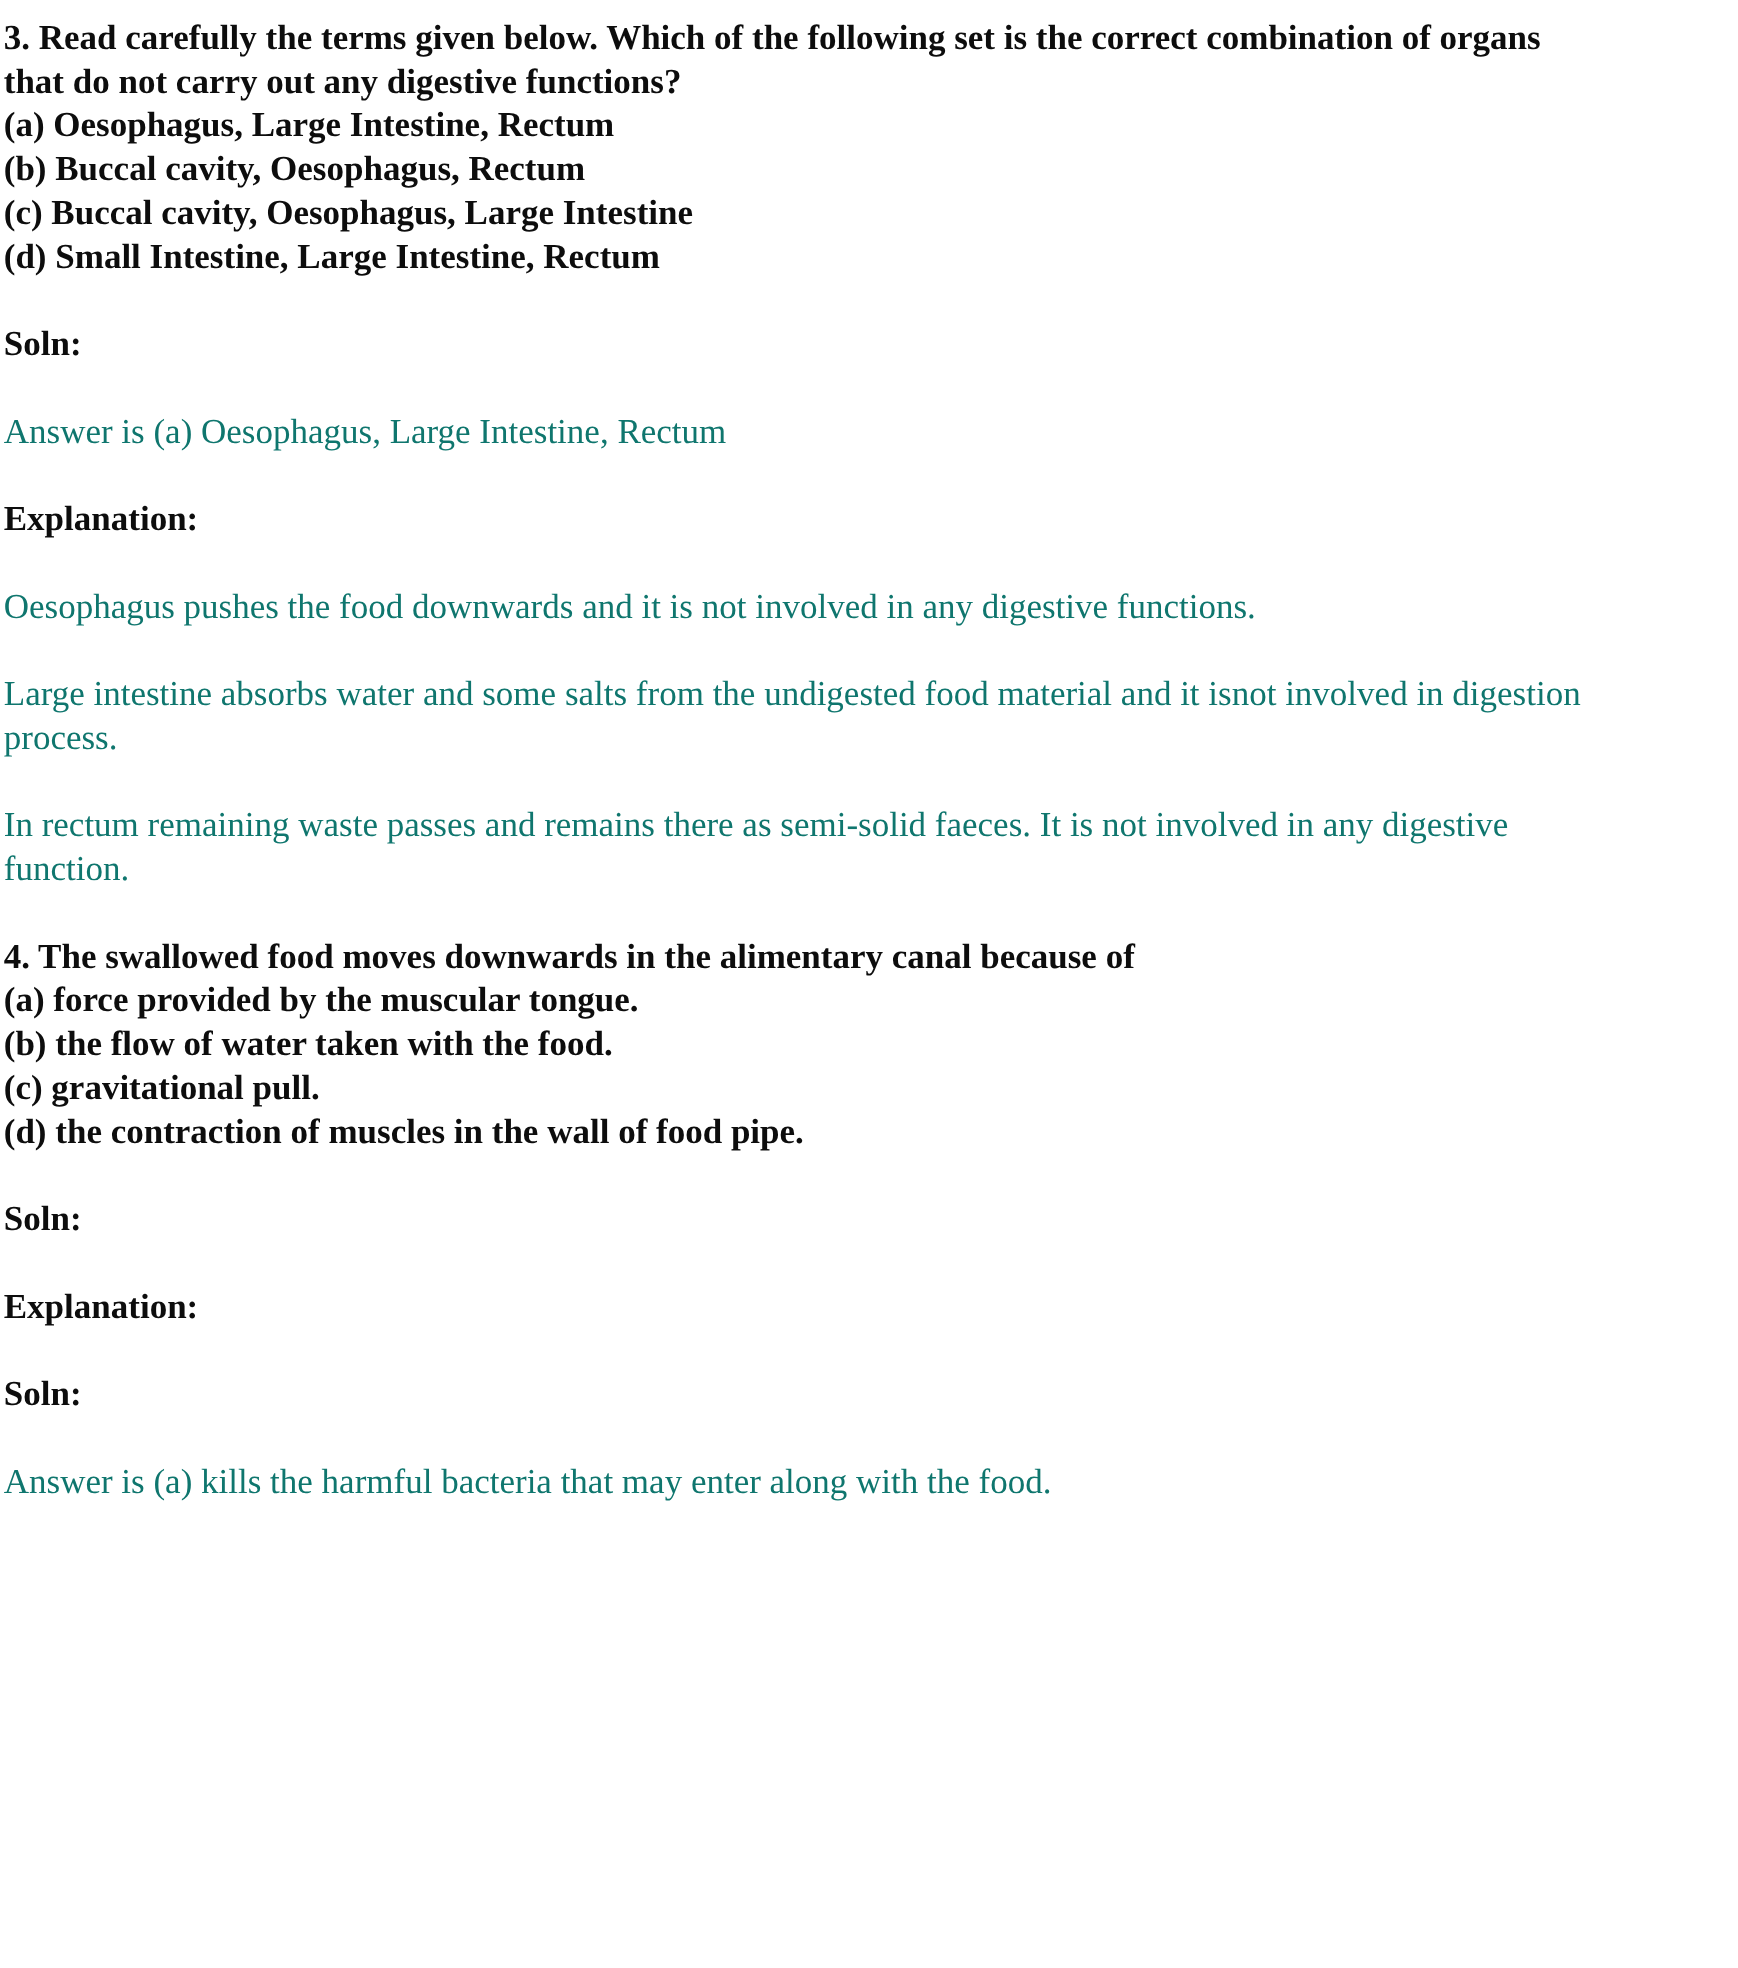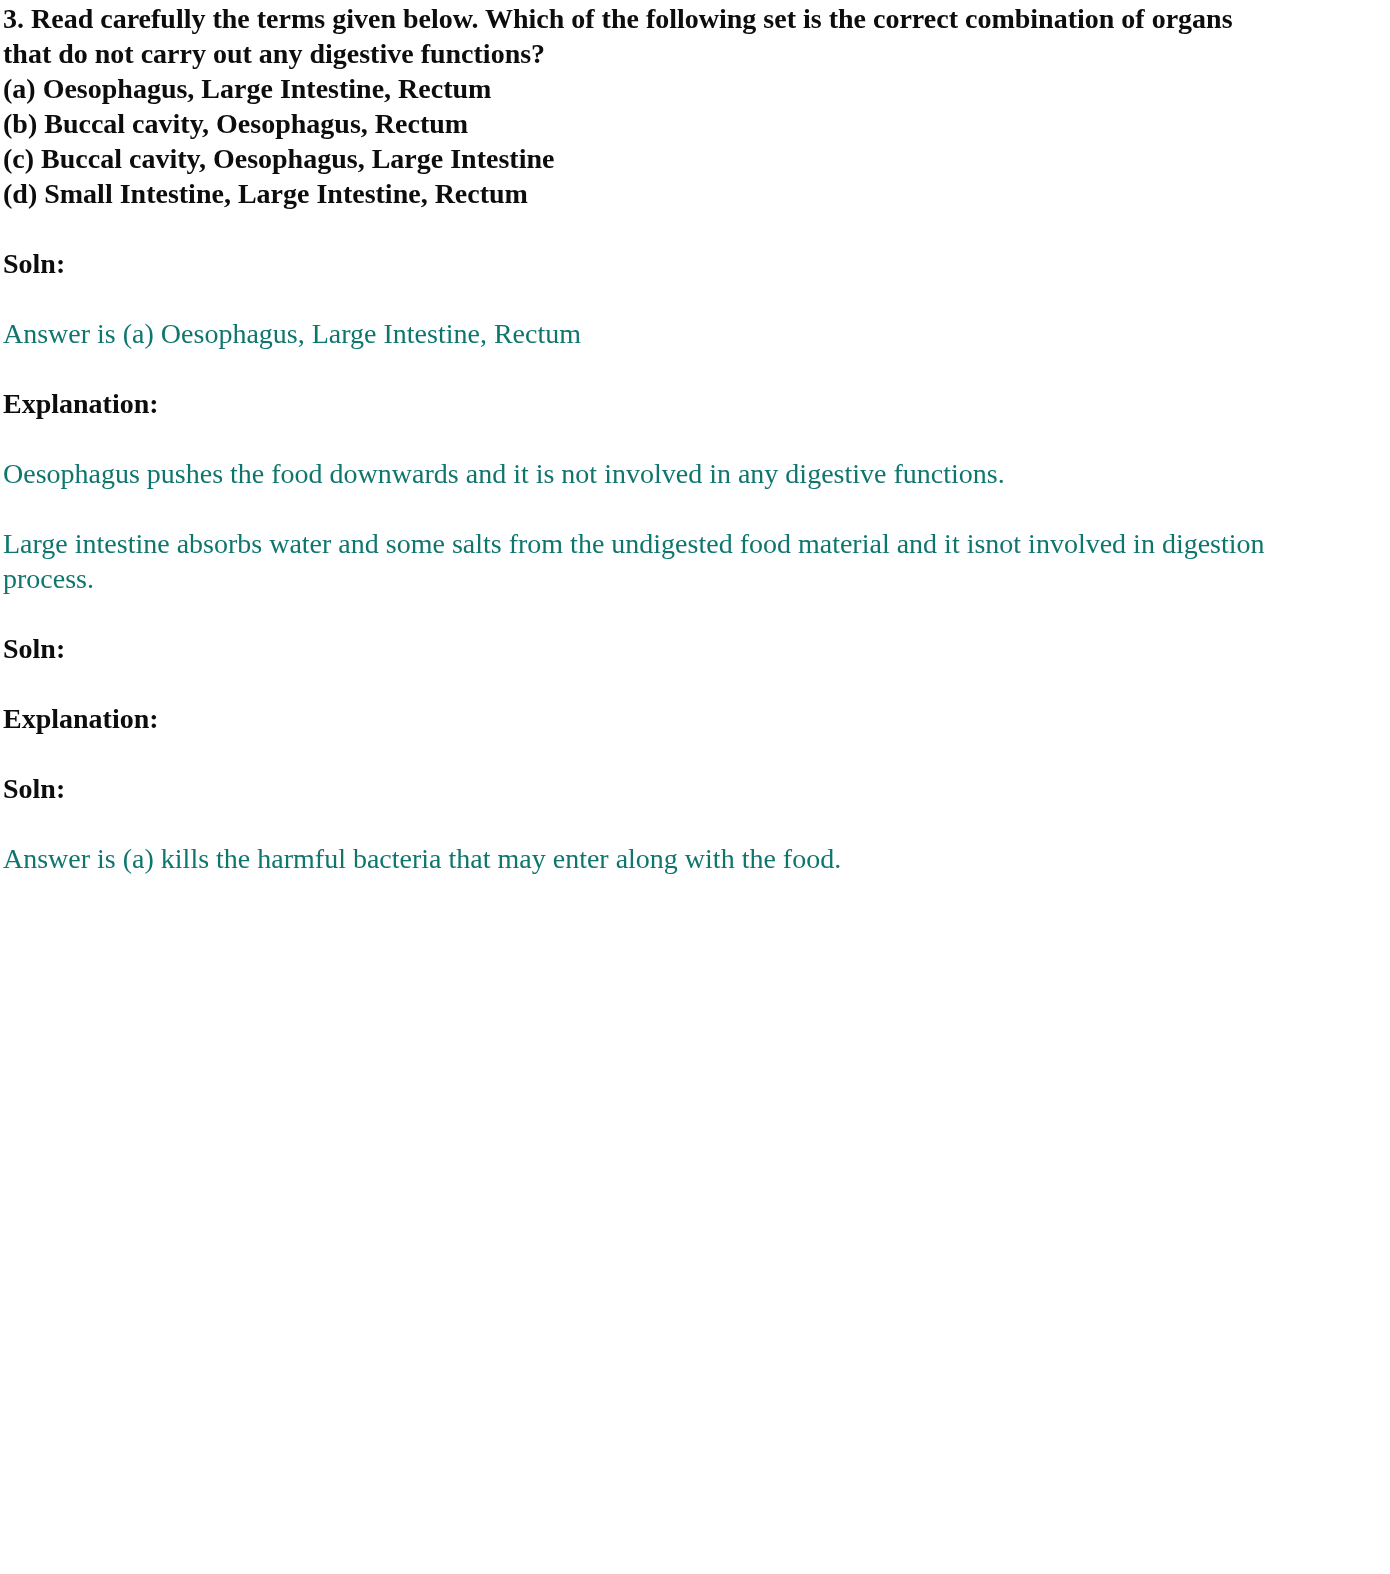--- a/index.html
+++ b/index.html
@@ -17,21 +17,21 @@
     font-family: "Liberation Serif", serif;
     font-size: 28px;
     line-height: 35px;
     color: #1e1e1e;
   }
   .para {
     white-space: pre;        
     margin: 35px 0;          
   }
   .para:first-child {
-    margin-top: 0;
+    margin-top: 12px;
   }
   .bold {
     font-weight: bold;
     color: #0d0d0d;
   }
   .normal {
     font-weight: normal;
     color: #0f766e;
   }
 </style>
@@ -44,17 +44,24 @@
 (a) Oesophagus, Large Intestine, Rectum
 (b) Buccal cavity, Oesophagus, Rectum
 (c) Buccal cavity, Oesophagus, Large Intestine
 (d) Small Intestine, Large Intestine, Rectum</div>
   <div class="para bold">Soln:</div>
   <div class="para normal">Answer is (a) Oesophagus, Large Intestine, Rectum</div>
   <div class="para bold">Explanation:</div>
   <div class="para normal">Oesophagus pushes the food downwards and it is not involved in any digestive functions.</div>
   <div class="para normal">Large intestine absorbs water and some salts from the undigested food material and it isnot involved in digestion
 process.</div>
+  <div class="para normal">In rectum remaining waste passes and remains there as semi-solid faeces. It is not involved in any digestive
+function.</div>
+  <div class="para bold">4. The swallowed food moves downwards in the alimentary canal because of
+(a) force provided by the muscular tongue.
+(b) the flow of water taken with the food.
+(c) gravitational pull.
+(d) the contraction of muscles in the wall of food pipe.</div>
   <div class="para bold">Soln:</div>
   <div class="para bold">Explanation:</div>
   <div class="para bold">Soln:</div>
   <div class="para normal">Answer is (a) kills the harmful bacteria that may enter along with the food.</div>
 </div>
 
 </body></html>

